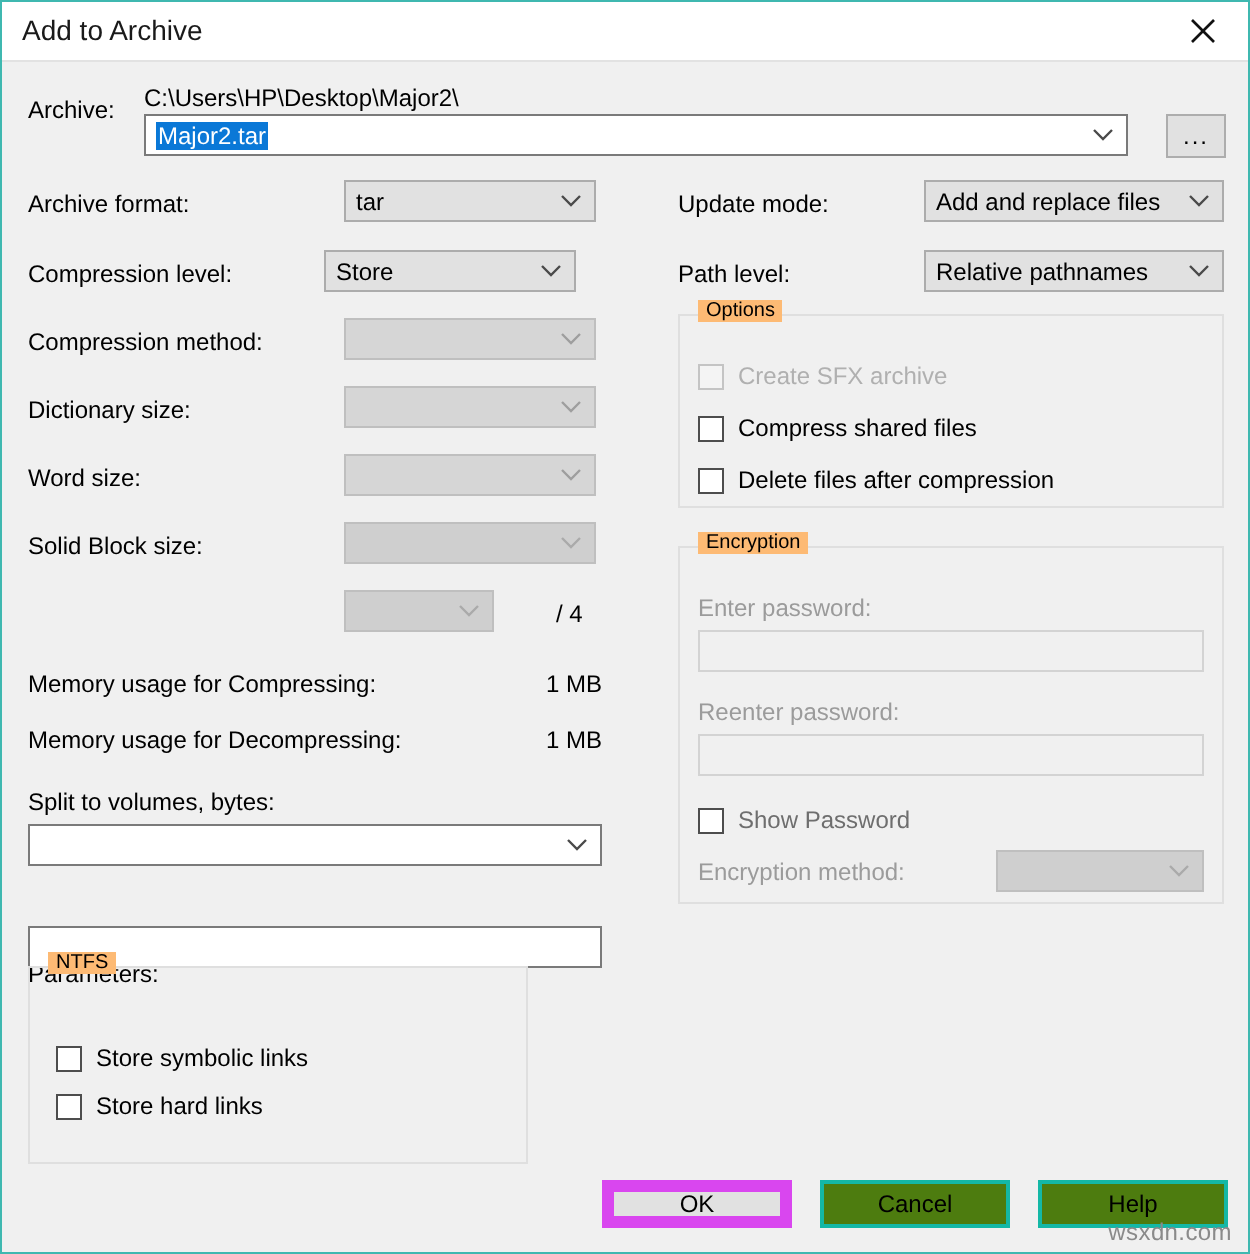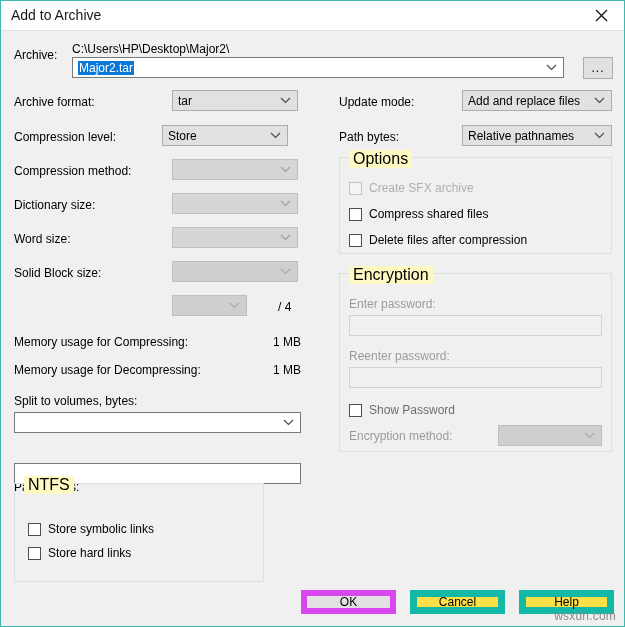--- a/index.html
+++ b/index.html
@@ -119,23 +119,23 @@
 
   .group {
     position: absolute;
     box-sizing: border-box;
     border: 1px solid #dfdfdf;
   }
   .group-title {
     position: absolute;
     top: -8px;
     left: 9px;
-    background: #fef9c3;
+    background: #fdba74;
     padding: 0 4px;
-    font-size: 16px;
+    font-size: 10px;
     color: #000;
   }
 
   .cbrow {
     position: absolute;
     display: flex;
     align-items: center;
     white-space: nowrap;
     cursor: default;
   }
@@ -148,22 +148,22 @@
     flex: none;
   }
   .cbrow.dis .cbox { border-color: #c4c4c4; background: #f4f4f4; }
   .cbrow.dis .cbl { color: #b0b0b0; }
   .cbl { font-size: 12px; color: #000; }
 
   .btn {
     position: absolute;
     box-sizing: border-box;
     height: 24px;
-    background: #fde047;
-    border: 7px solid #14b8a6;
+    background: #4d7c0f;
+    border: 2px solid #14b8a6;
     font-size: 12px;
     color: #000;
     display: flex;
     align-items: center;
     justify-content: center;
     cursor: default;
     font-family: "Liberation Sans", sans-serif;
   }
   .btn.default {
     border: 6px solid #d946ef;
@@ -337,21 +337,21 @@
   <div class="lbl" style="left:338px; top:94px;">Update mode:</div>
   <div class="combo" style="left:461px; top:89px; width:150px;">
     <div class="cval">Add and replace files</div>
     <div class="arrow">
       <svg width="11" height="7" viewBox="0 0 11 7">
           <polyline points="1,1 5.5,5.5 10,1" fill="none" stroke="#4a4a4a" stroke-width="1.2"></polyline>
         </svg>
     </div>
   </div>
 
-  <div class="lbl" style="left:338px; top:129px;">Path bytes:</div>
+  <div class="lbl" style="left:338px; top:129px;">Path level:</div>
   <div class="combo" style="left:461px; top:124px; width:150px;">
     <div class="cval">Relative pathnames</div>
     <div class="arrow">
       <svg width="11" height="7" viewBox="0 0 11 7">
           <polyline points="1,1 5.5,5.5 10,1" fill="none" stroke="#4a4a4a" stroke-width="1.2"></polyline>
         </svg>
     </div>
   </div>
 
   <div class="group" style="left:338px; top:156px; width:273px; height:97px;">

